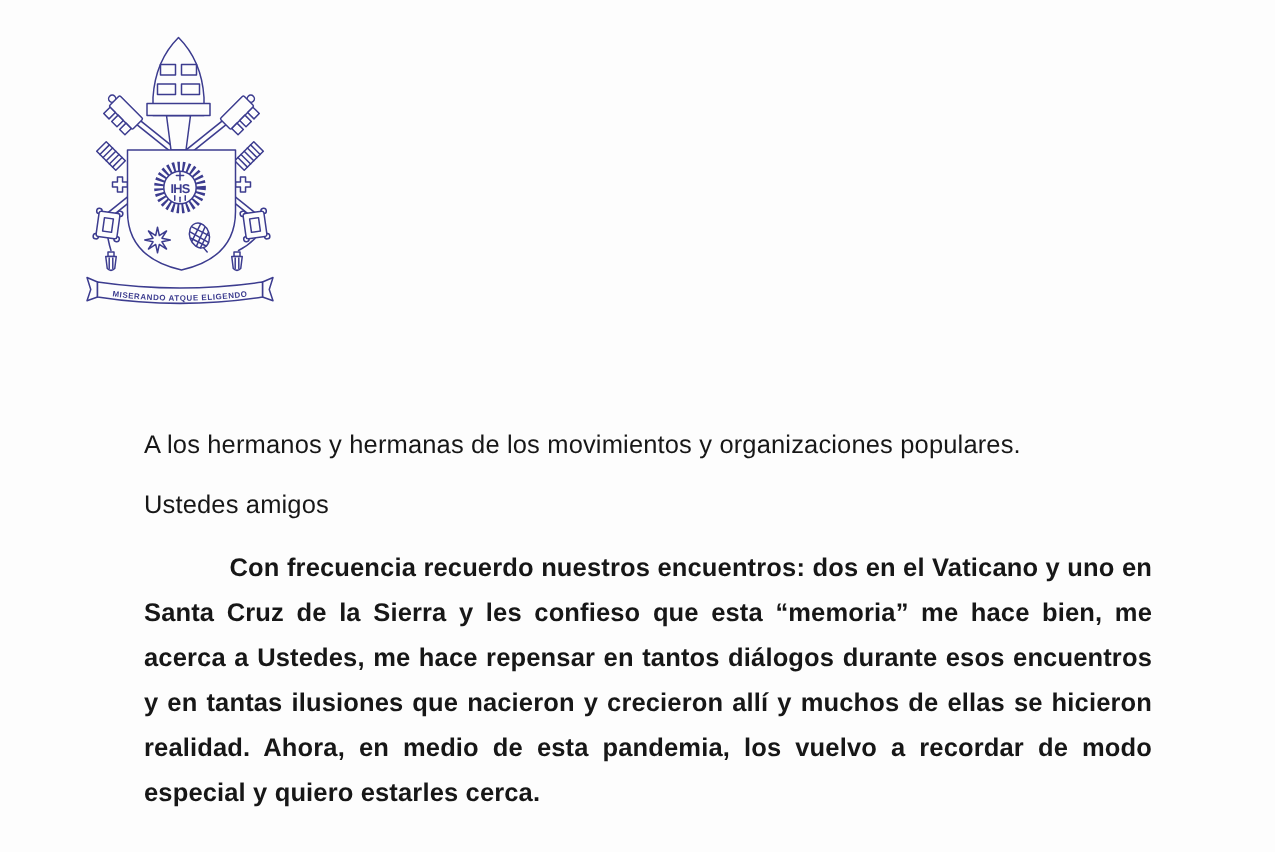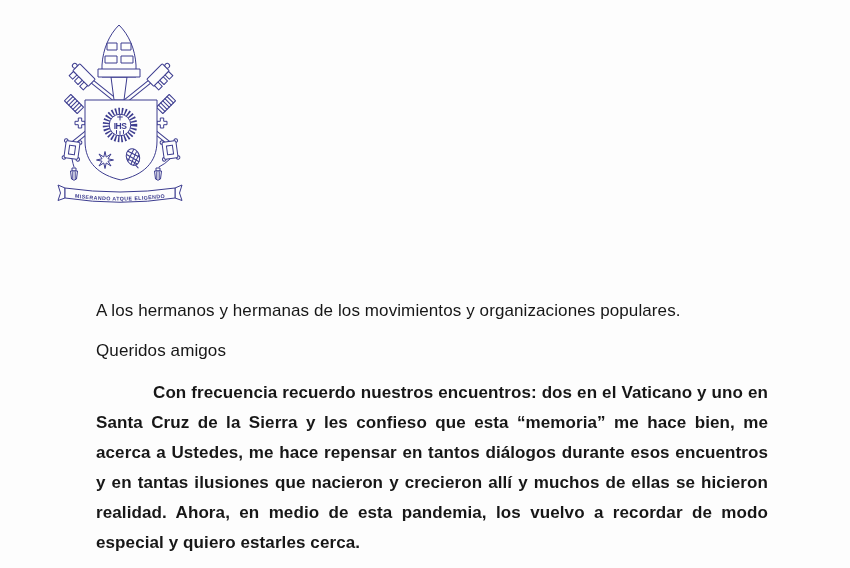--- a/index.html
+++ b/index.html
@@ -22,21 +22,21 @@
   }
   .coa .ink  { stroke: #3c3c8f; fill: none; stroke-width: 1; stroke-linejoin: round; stroke-linecap: round; }
   .coa .inkf { stroke: #3c3c8f; fill: #fdfdfd; stroke-width: 1; stroke-linejoin: round; }
   .coa .thick { stroke: #3c3c8f; stroke-width: 4.5; fill: none; }
   .coa .core  { stroke: #fdfdfd; stroke-width: 2.4; fill: none; }
   .coa text { stroke: none; fill: #3c3c8f; }
   
   .letter {
     position: absolute;
     left: 96px;
-    top: 296px;
+    top: 282px;
     width: 672px;
     color: #171717;
     font-size: 17px;
     letter-spacing: 0.1px;
     line-height: 30px;
   }
   .letter .salutation { margin-bottom: 10px; }
   .letter .greeting   { margin-bottom: 12px; }
   .letter .body-par {
     text-align: justify;
@@ -172,15 +172,15 @@
     <path class="inkf" d="M8,185 Q63,193 118,185 L118,195 Q63,203.5 8,195 Z"></path>
     <path id="motto-path" d="M10,193.5 Q63,201.5 116,193.5" fill="none" stroke="none"></path>
     <text font-size="5.3" letter-spacing="0.4" text-anchor="middle" font-weight="bold">
       <textPath href="#motto-path" startOffset="50%">MISERANDO ATQUE ELIGENDO</textPath>
     </text>
   </g>
 </svg>
 
 <div class="letter">
   <p class="salutation">A los hermanos y hermanas de los movimientos y organizaciones populares.</p>
-  <p class="greeting">Queridos amigos</p>
+  <p class="greeting">Ustedes amigos</p>
   <p class="body-par">Con frecuencia recuerdo nuestros encuentros: dos en el Vaticano y uno en Santa Cruz de la Sierra y les confieso que esta “memoria” me hace bien, me acerca a Ustedes, me hace repensar en tantos diálogos durante esos encuentros y en tantas ilusiones que nacieron y crecieron allí y muchos de ellas se hicieron realidad. Ahora, en medio de esta pandemia, los vuelvo a recordar de modo especial y quiero estarles cerca.</p>
 </div>
 
 </body></html>

